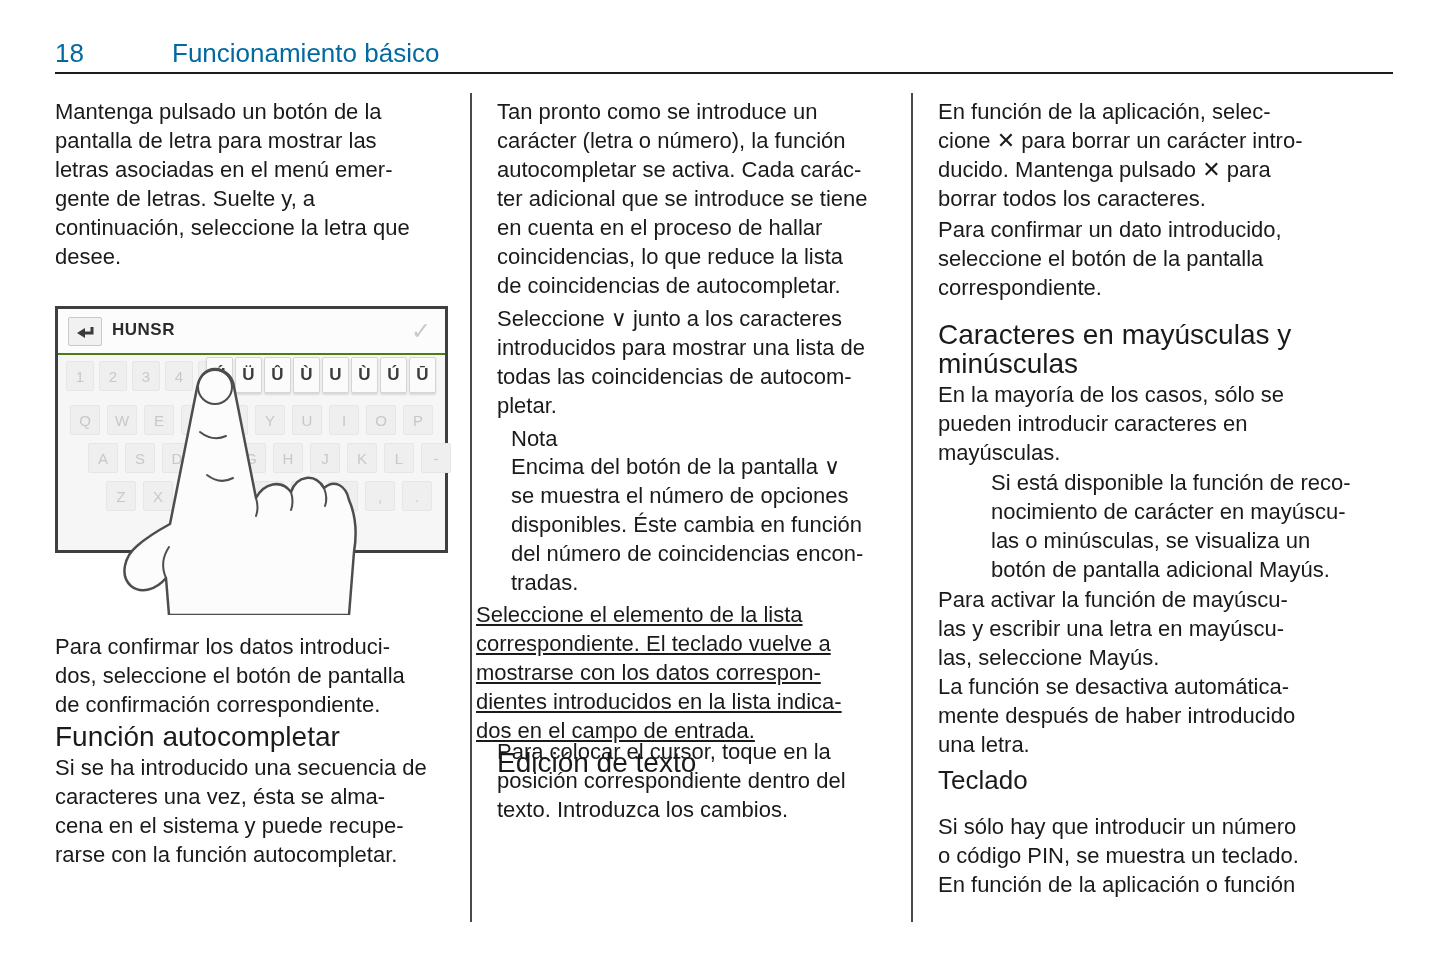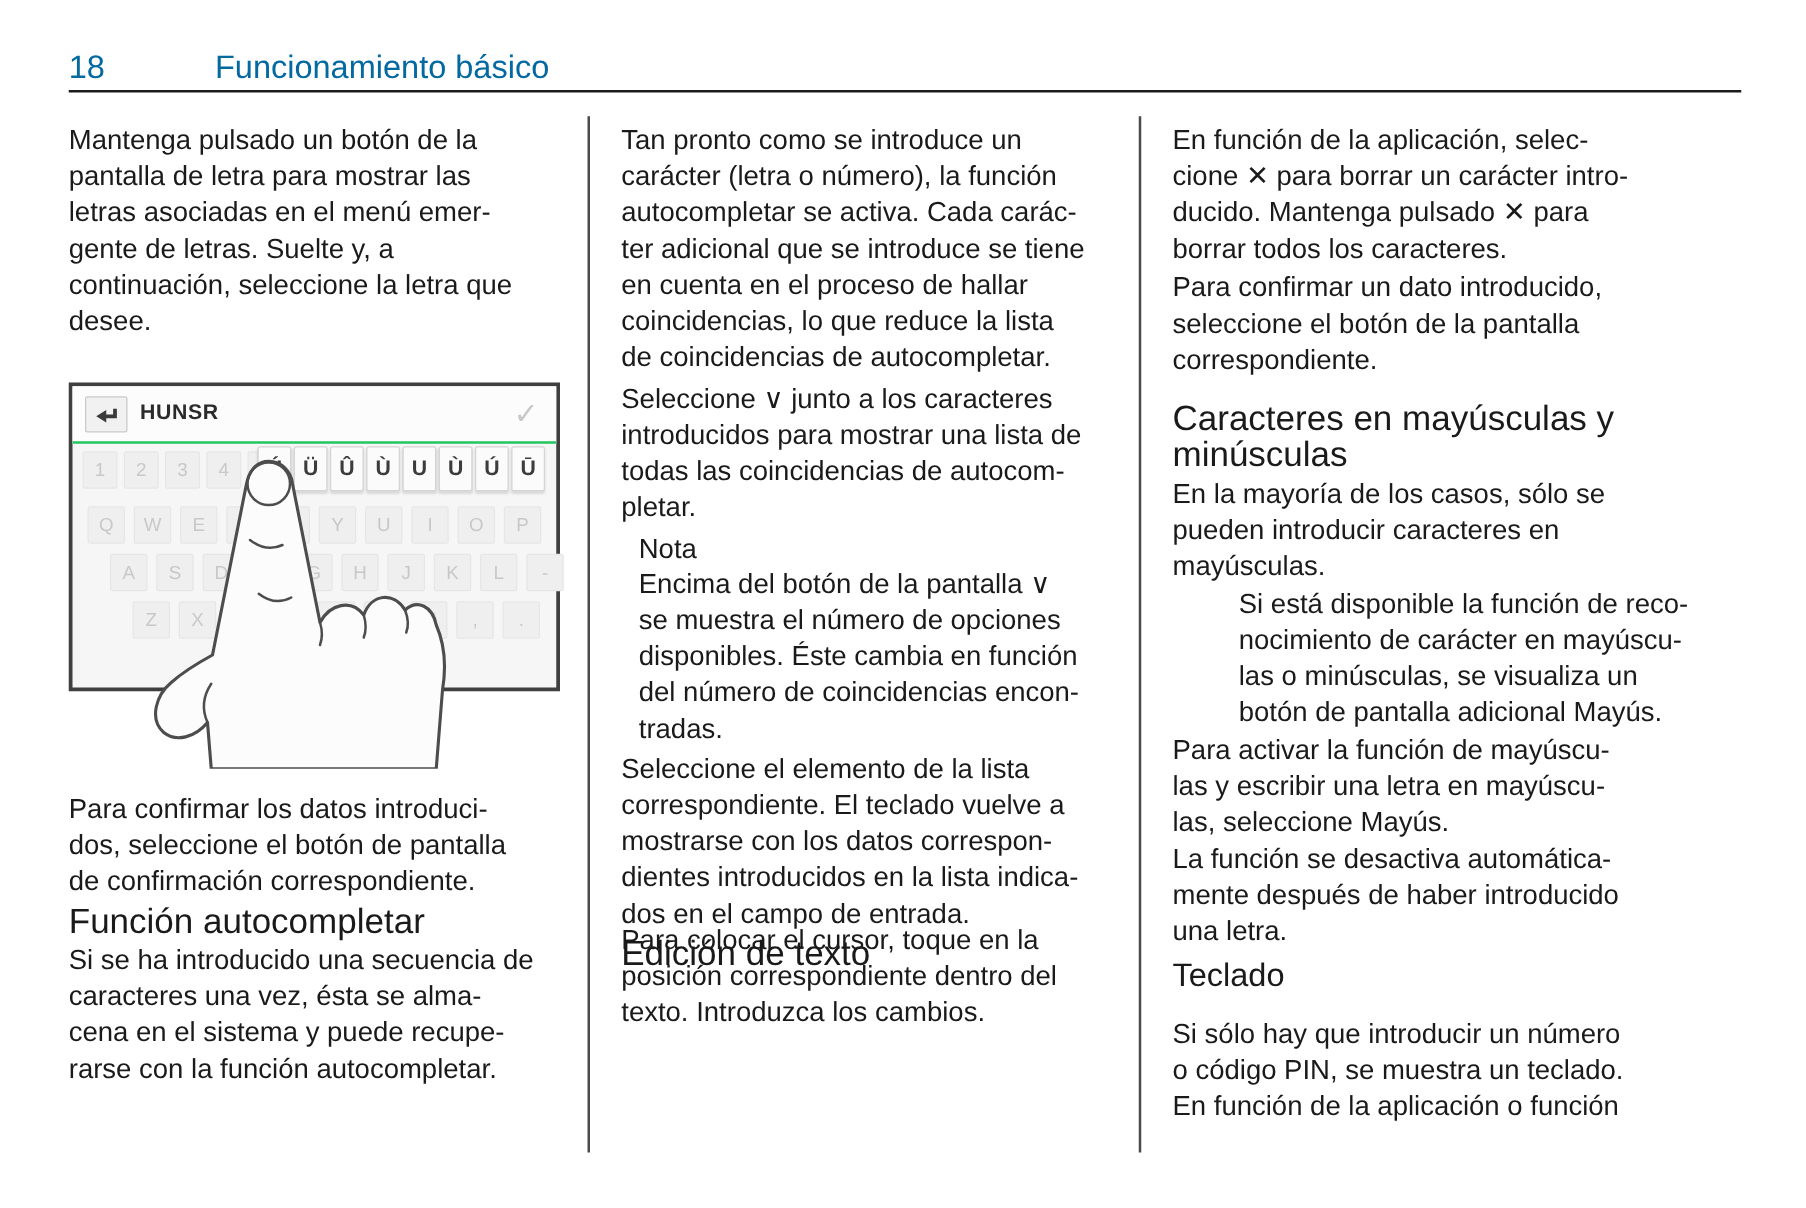--- a/index.html
+++ b/index.html
@@ -16,21 +16,21 @@
   .subhead{font-size:28px;line-height:29px;white-space:pre;}
   .bighead{font-size:26px;line-height:32px;white-space:pre;}
 
   
   .figure{
     width:393px;height:247px;box-sizing:border-box;
     border:3px solid #3f3f3f;background:#f6f6f6;z-index:1;
   }
   .fig-topbar{
     position:absolute;left:0;top:0;right:0;height:44px;
-    background:#fcfcfc;border-bottom:2px solid #22c55e;
+    background:#fcfcfc;border-bottom:2px solid #4d7c0f;
   }
   .back-key{
     position:absolute;left:10px;top:8px;width:32px;height:27px;
     background:#f1f1f1;border:1px solid #c9c9c9;border-radius:2px;
     display:flex;align-items:center;justify-content:center;
   }
   .fig-title{
     position:absolute;left:54px;top:11px;font-size:17px;font-weight:bold;
     letter-spacing:0.5px;color:#2b2b2b;
   }
@@ -182,21 +182,21 @@
 <div class="abs body-text" style="left:497px;top:304px;">Seleccione ∨ junto a los caracteres
 introducidos para mostrar una lista de
 todas las coincidencias de autocom-
 pletar.</div>
 <div class="abs body-text" style="left:511px;top:424px;">Nota</div>
 <div class="abs body-text" style="left:511px;top:452px;">Encima del botón de la pantalla ∨
 se muestra el número de opciones
 disponibles. Éste cambia en función
 del número de coincidencias encon-
 tradas.</div>
-<div class="abs body-text" style="left:497px;top:600px;">Seleccione el elemento de la lista
+<div class="abs body-text" style="left:476px;top:600px;text-decoration:underline;">Seleccione el elemento de la lista
 correspondiente. El teclado vuelve a
 mostrarse con los datos correspon-
 dientes introducidos en la lista indica-
 dos en el campo de entrada.</div>
 <div class="abs subhead" style="left:497px;top:748px;">Edición de texto</div>
 <div class="abs body-text" style="left:497px;top:737px;">Para colocar el cursor, toque en la
 posición correspondiente dentro del
 texto. Introduzca los cambios.</div>
 
 <div class="abs body-text" style="left:938px;top:97px;">En función de la aplicación, selec-

